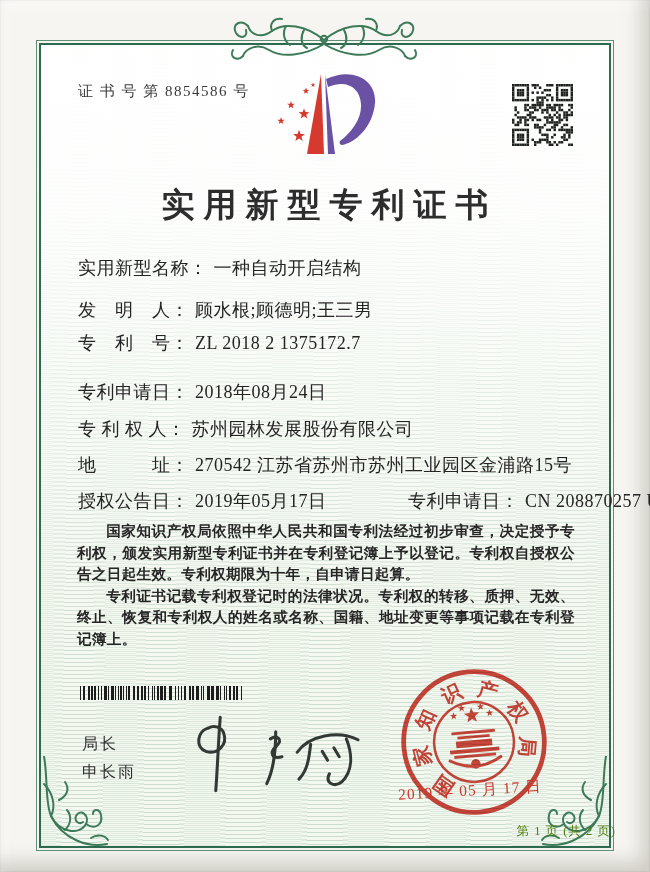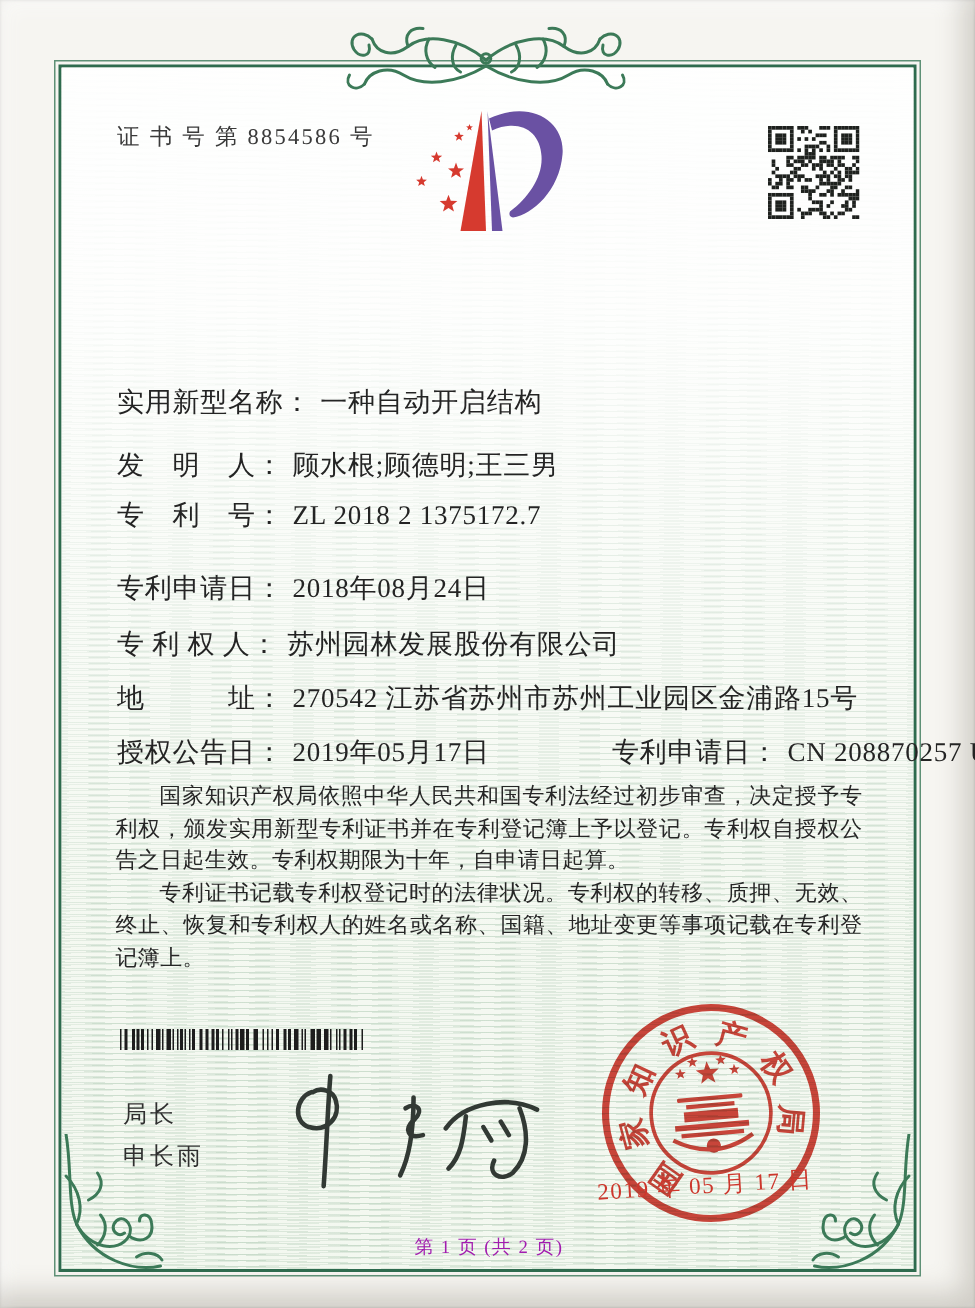--- a/index.html
+++ b/index.html
@@ -23,31 +23,31 @@
   .logo{position:absolute;left:258px;top:70px;width:145px;height:105px;}
   .title{position:absolute;left:0;right:0;top:183px;text-align:center;font-size:33px;font-weight:600;
          letter-spacing:9px;padding-left:9px;color:#2d2d2d;}
   .qr{position:absolute;left:512px;top:84px;width:61px;height:62px;}
   .fields{position:absolute;left:0;top:0;width:100%;height:100%;}
   .frow{position:absolute;left:78px;font-size:18px;letter-spacing:.5px;white-space:nowrap;color:#242424;}
   .flabel{margin-right:6px;}
   .frow2{position:absolute;left:330px;top:0;}
   .paras{position:absolute;left:77px;top:521px;width:498px;font-size:14.6px;line-height:21.6px;
          text-align:justify;color:#262626;letter-spacing:.3px;}
-  .paras p{margin:0;text-indent:2em;}
+  .paras p{margin:0;text-indent:2em;font-weight:bold;}
   .barcode{position:absolute;left:80px;top:686px;width:165px;height:14px;}
   .director{position:absolute;left:82px;top:730px;font-family:"Liberation Sans","DejaVu Sans",sans-serif;
             font-size:16px;line-height:28px;color:#2f2f2f;letter-spacing:2px;}
   .signature{position:absolute;left:180px;top:712px;width:195px;height:85px;}
   .seal{position:absolute;left:398px;top:666px;width:152px;height:152px;transform:rotate(-5deg);opacity:.92;mix-blend-mode:multiply;}
   .seal svg text{font-family:"Liberation Serif","DejaVu Serif",serif;}
   .seal-date{position:absolute;left:398px;top:779px;width:190px;font-size:15.5px;color:#cd372c;
              letter-spacing:1px;transform:rotate(-3.5deg);white-space:nowrap;}
-  .footer{position:absolute;left:36px;top:823px;width:580px;text-align:center;font-size:12.5px;
-          letter-spacing:1px;color:#a21caf;}
+  .footer{position:absolute;left:36px;top:823px;width:580px;text-align:right;font-size:12.5px;
+          letter-spacing:1px;color:#4d7c0f;}
   .ornament-top{position:absolute;left:224px;top:15px;width:200px;height:50px;}
   .flourish{position:absolute;top:756px;width:72px;height:94px;}
   .flourish.bl{left:39px;}
   .flourish.br{left:539px;transform:scaleX(-1);}
   .green{stroke:#3c7a58;fill:none;stroke-width:2;stroke-linecap:round;}
 </style>
 </head>
 <body>
 
 <div class="stage">
@@ -399,20 +399,21 @@
       <rect x="5" y="24" width="1" height="1" fill="#1e211e"></rect>
       <rect x="6" y="24" width="1" height="1" fill="#1e211e"></rect>
       <rect x="9" y="24" width="1" height="1" fill="#1e211e"></rect>
       <rect x="15" y="24" width="1" height="1" fill="#1e211e"></rect>
       <rect x="16" y="24" width="1" height="1" fill="#1e211e"></rect>
       <rect x="18" y="24" width="1" height="1" fill="#1e211e"></rect>
       <rect x="23" y="24" width="1" height="1" fill="#1e211e"></rect>
       <rect x="24" y="24" width="1" height="1" fill="#1e211e"></rect>
     </svg>
 
+  <div class="title">实用新型专利证书</div>
 
   <div class="fields">
     <div class="frow" style="top:256px">
       <span class="flabel">实用新型名称：</span><span class="fvalue">一种自动开启结构</span>
     </div>
     <div class="frow" style="top:298px">
       <span class="flabel">发　明　人：</span><span class="fvalue">顾水根;顾德明;王三男</span>
     </div>
     <div class="frow" style="top:331px">
       <span class="flabel">专　利　号：</span><span class="fvalue">ZL 2018 2 1375172.7</span>

